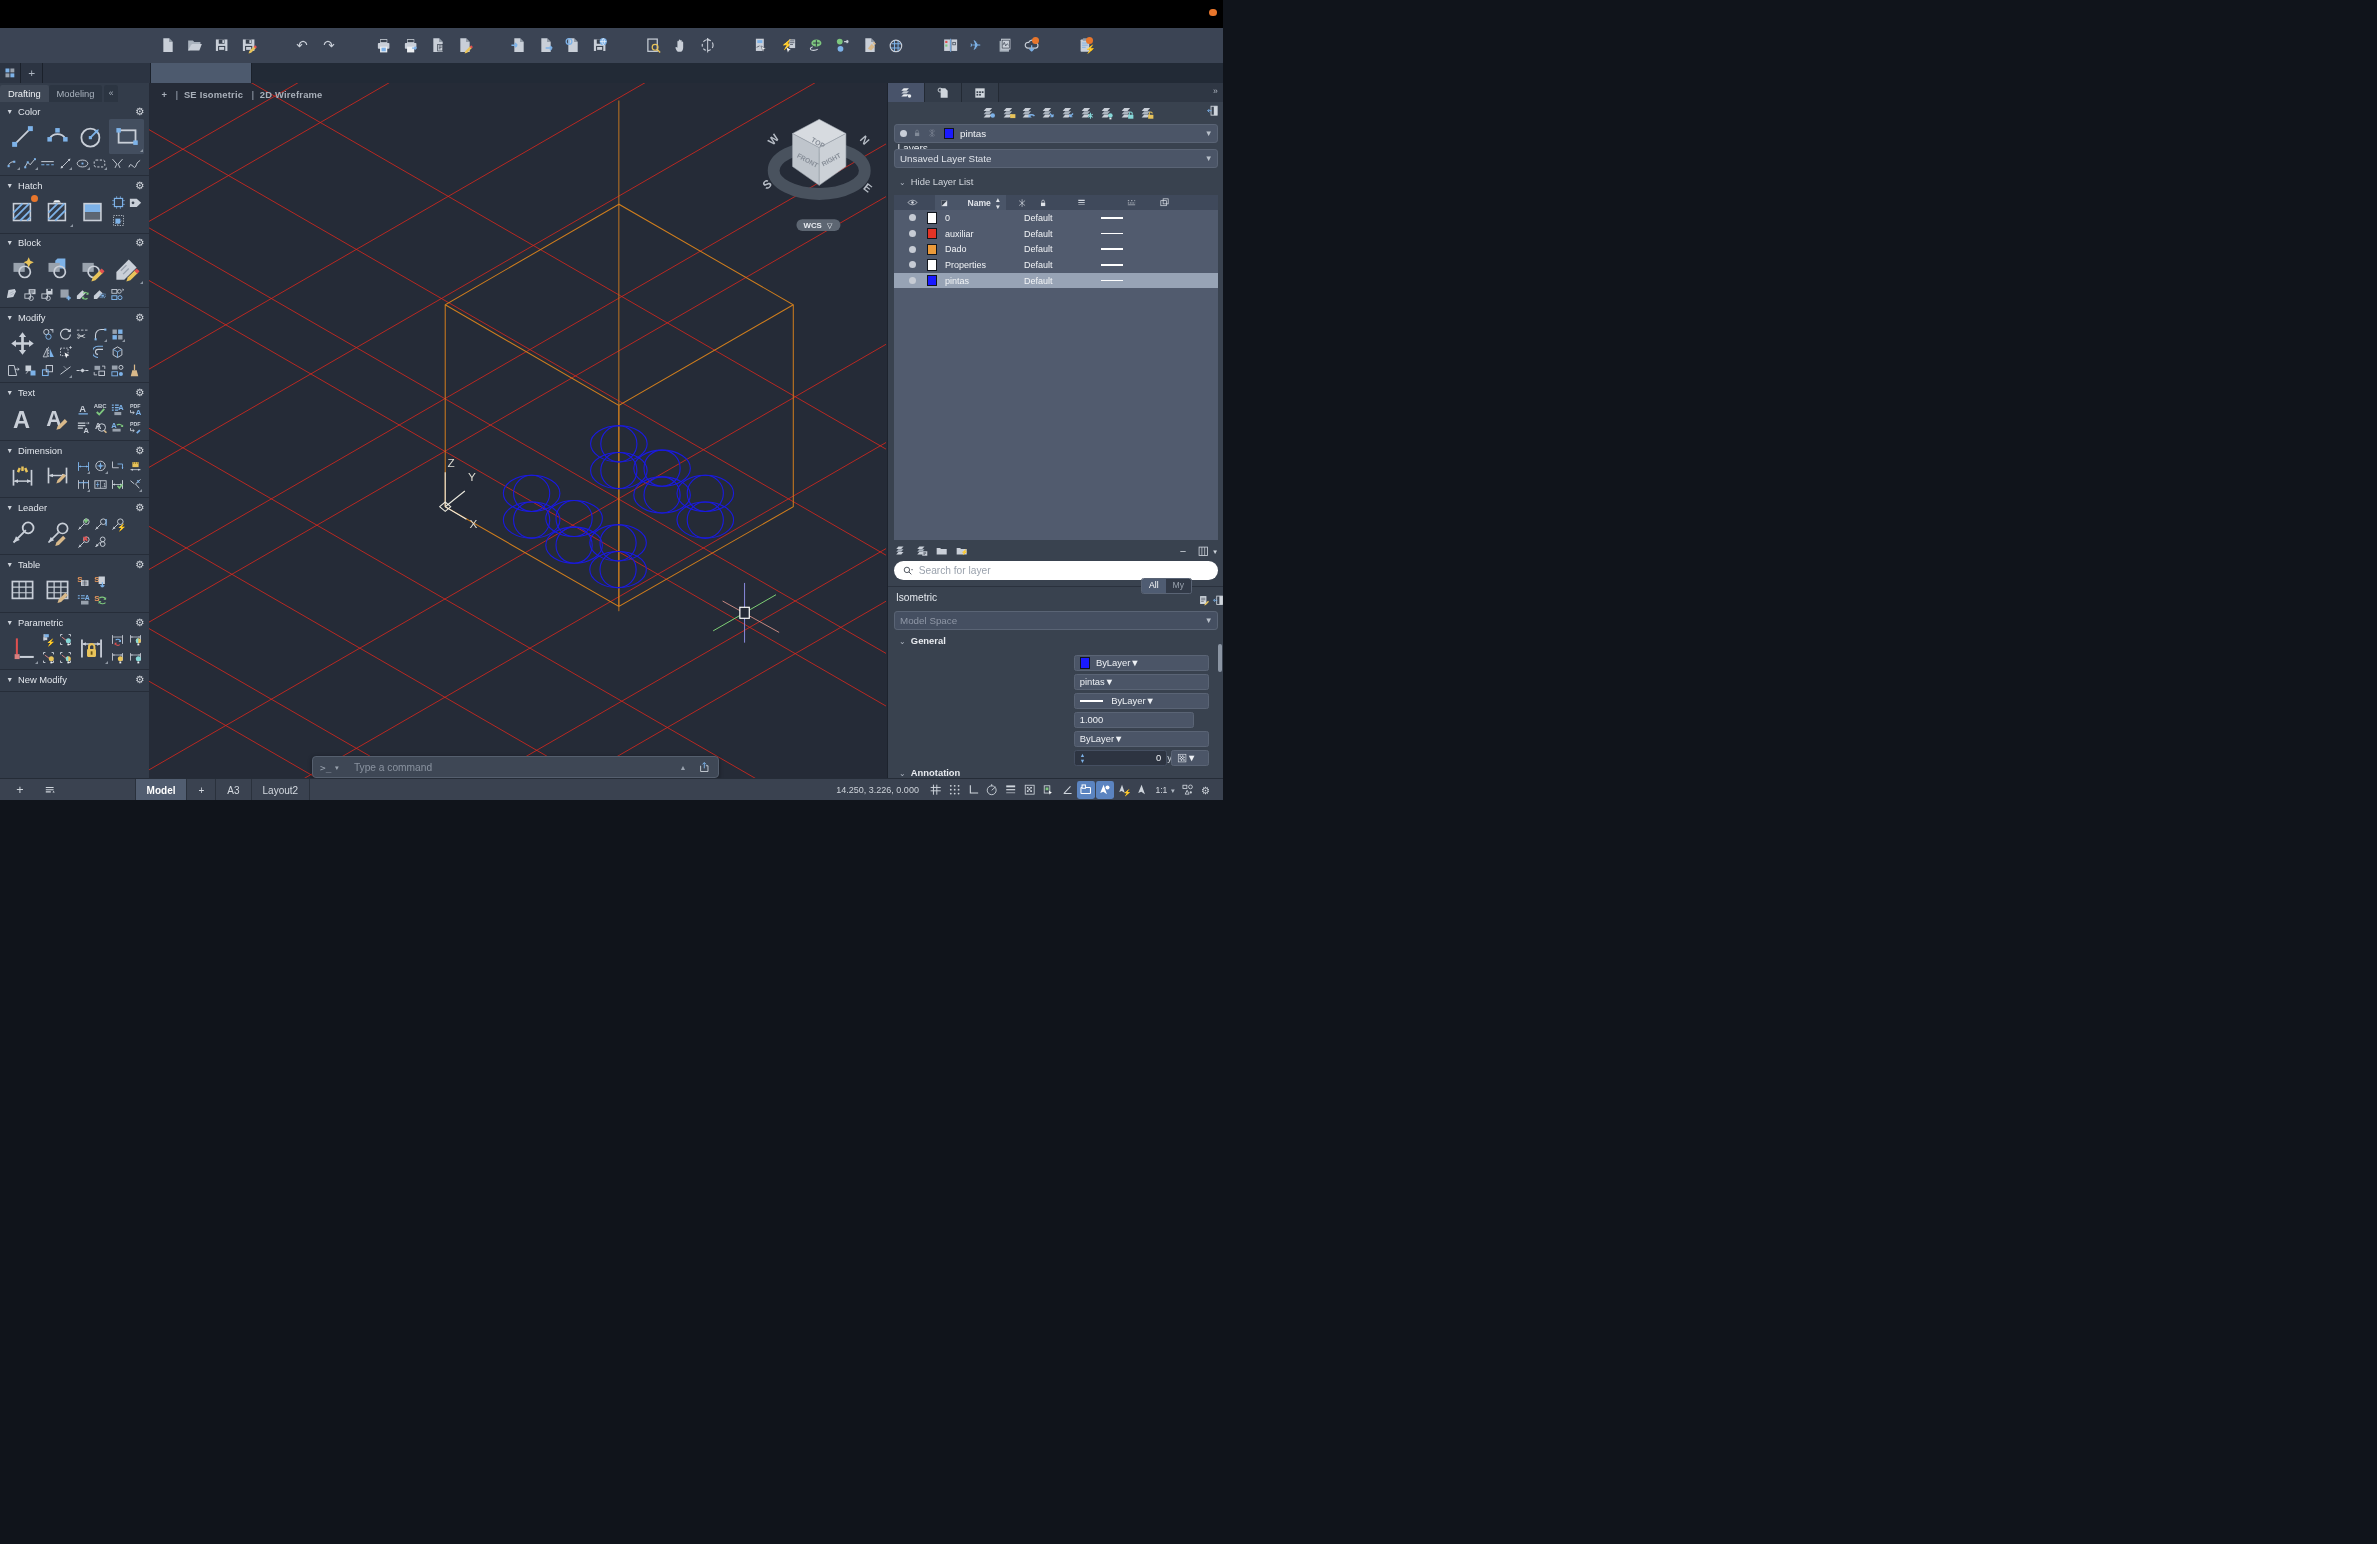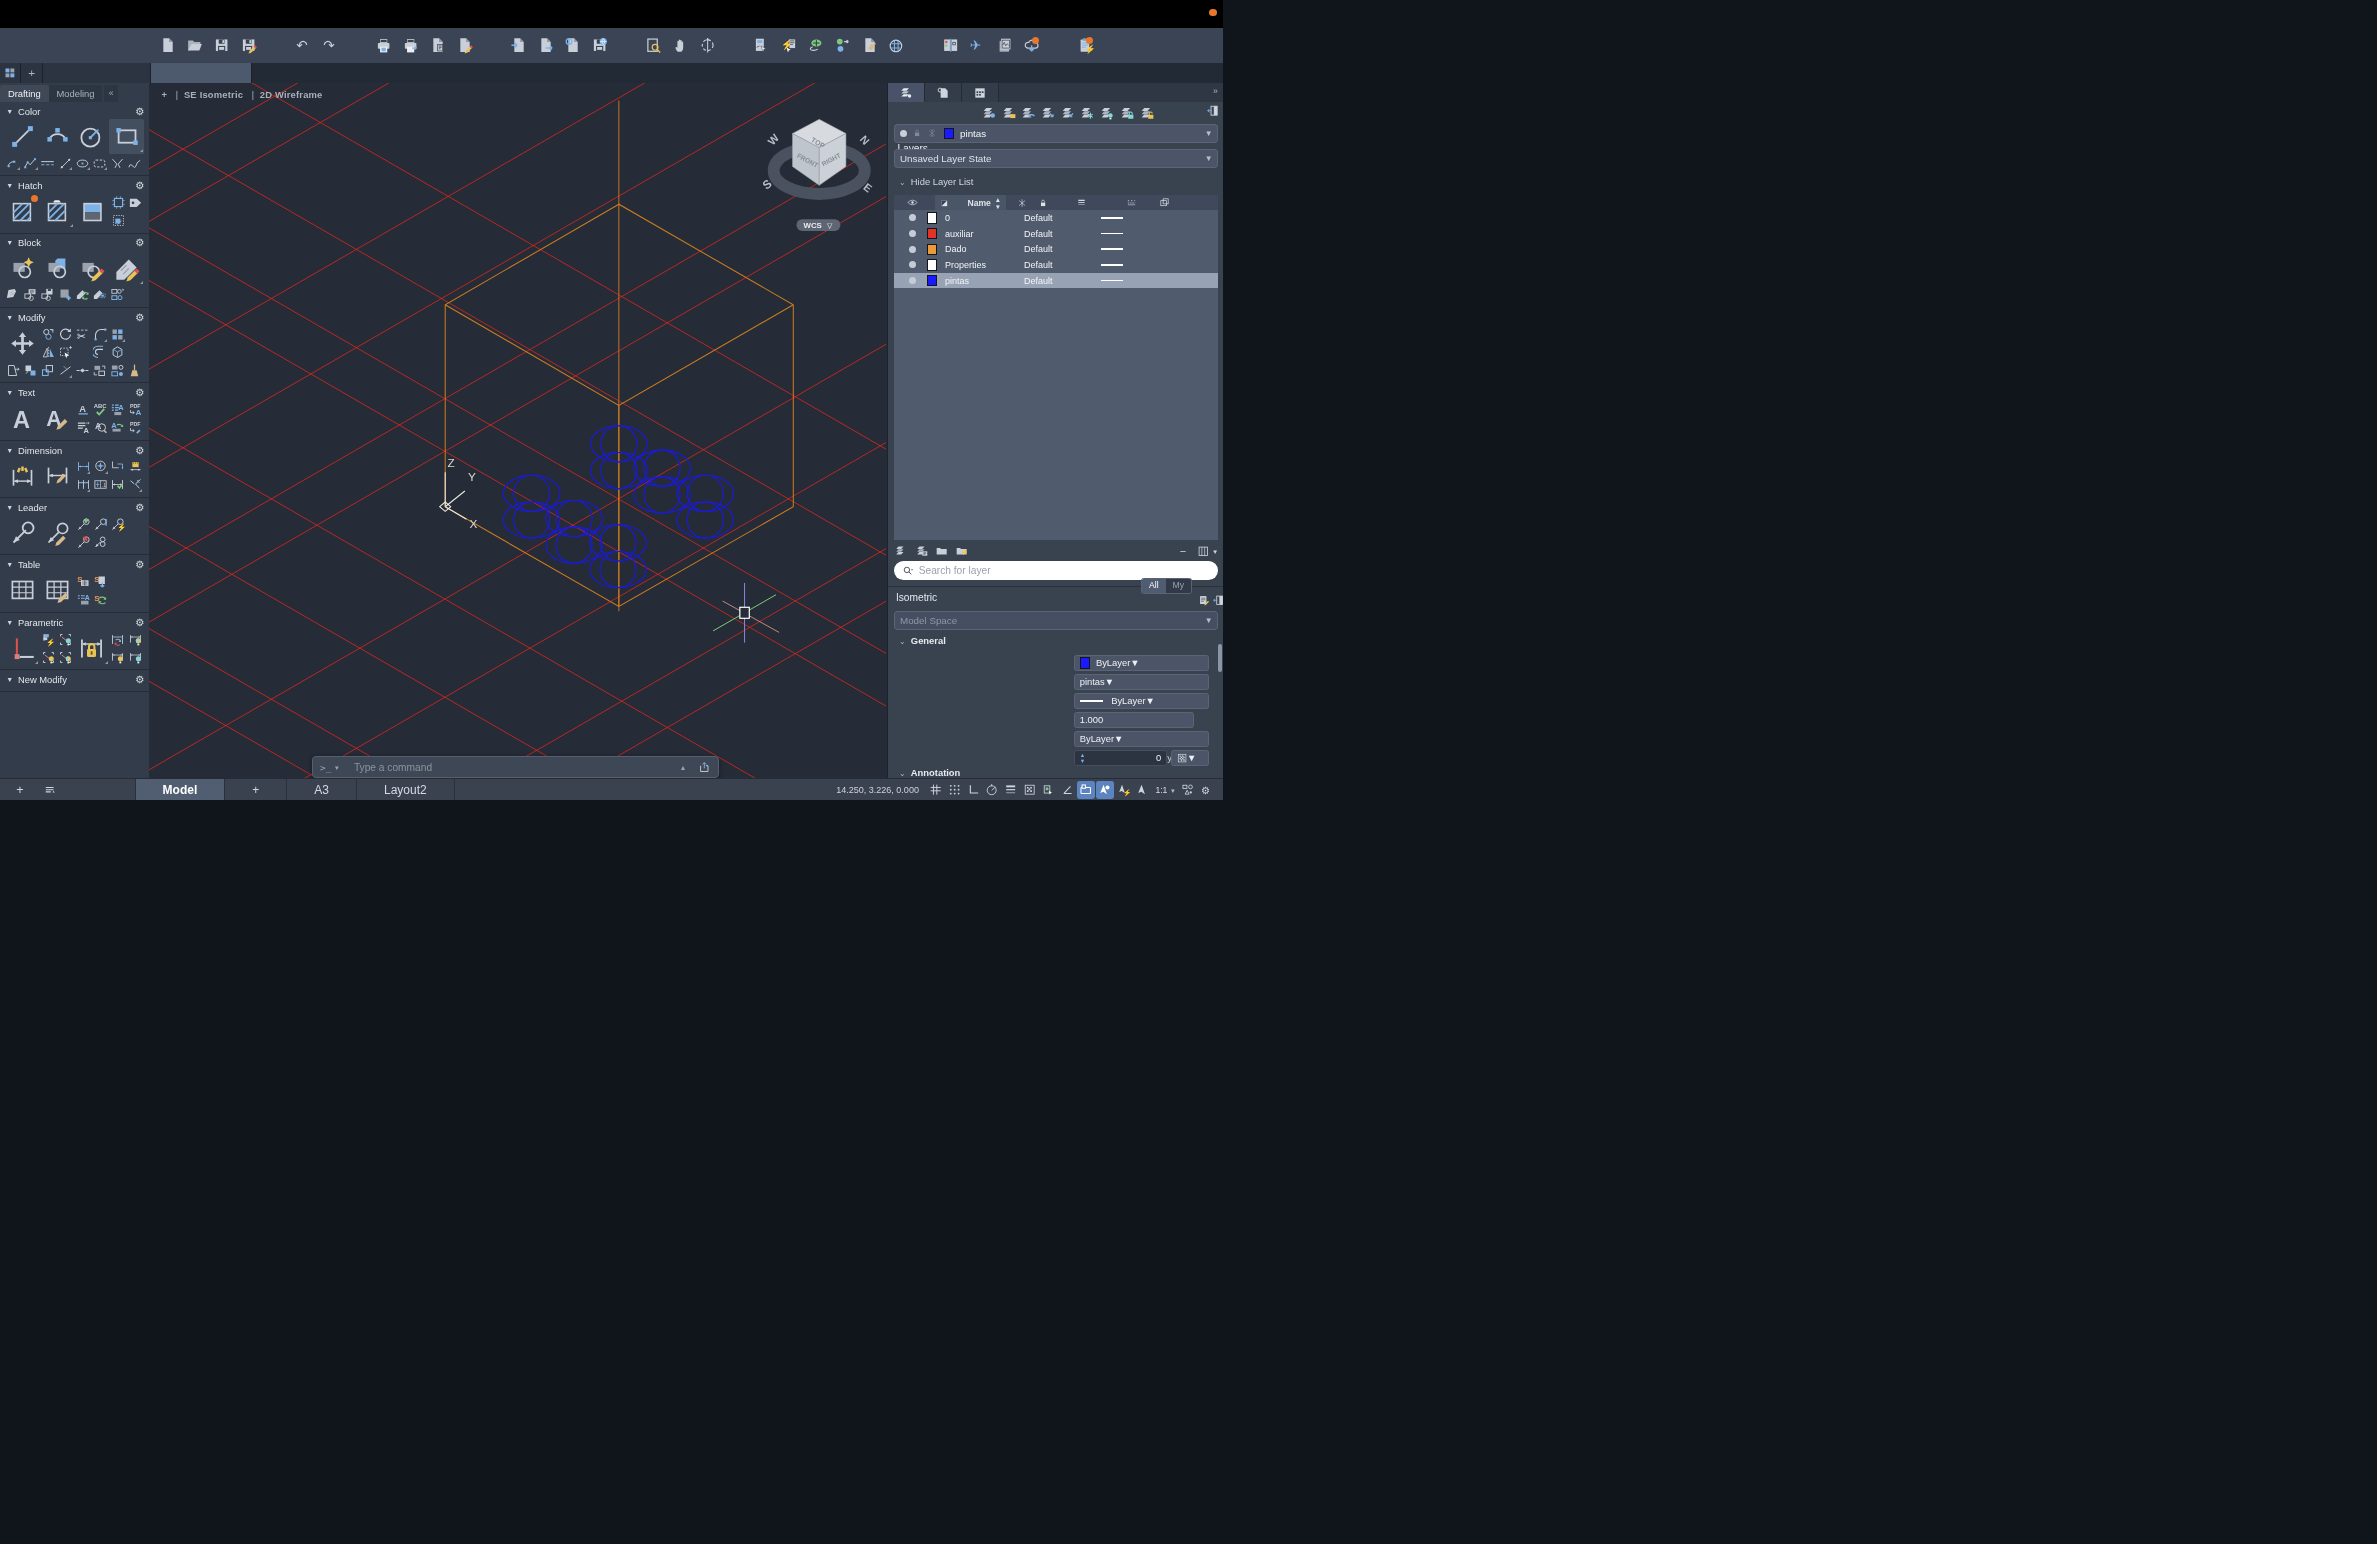--- a/index.html
+++ b/index.html
@@ -67,21 +67,21 @@
   .seg div{padding:0.8px 7px;font-size:8.6px;}
   .seg .on{background:#4f5c72;color:#fff;}
   .seg .off{color:#98a1ad;background:#323a48;}
   
   #cmdbar{left:312px;top:756px;width:405px;height:20.4px;background:#3e4755;border:0.8px solid #555f6e;border-radius:3.9px;display:flex;align-items:center;box-shadow:0 1.6px 4.7px rgba(0,0,0,.4);}
   #cmdbar .prompt{font-family:"DejaVu Sans Mono",monospace;color:#9aa3af;font-size:9.4px;margin-left:7px;}
   #cmdbar .caret{color:#9aa3af;font-size:6.3px;margin-left:2.4px;}
   #cmdbar .ph{color:#8a93a0;font-size:10.2px;margin-left:14px;flex:1;}
   #cmdbar .up{color:#99a2ae;font-size:7px;margin-right:11px;}
   #statusbar{left:0;top:778px;width:1223px;height:22px;background:#3a4250;border-top:0.8px solid #252c37;display:flex;align-items:center;}
-  .stab{height:22px;display:flex;align-items:center;padding:0 27px;font-size:12px;color:#d4d9e0;border-right:0.8px solid #2a313c;}
+  .stab{height:22px;display:flex;align-items:center;padding:0 11px;font-size:10px;color:#d4d9e0;border-right:0.8px solid #2a313c;}
   .stab.active{background:#515d70;color:#fff;font-weight:bold;}
   #statusright{margin-left:auto;display:flex;align-items:center;}
   .sico{width:18px;height:17.3px;display:flex;align-items:center;justify-content:center;margin-right:0.8px;border-radius:2.4px;}
   .sico.on{background:#5b84c0;}
   #coords{font-size:9px;color:#ced3da;margin-right:7.9px;}
   .scale-lbl{font-size:8.6px;color:#d4d9e0;margin:0 3.1px;white-space:nowrap;}
   svg{display:block;}
   text{font-family:"Liberation Sans",sans-serif;}
 </style>
 </head>

